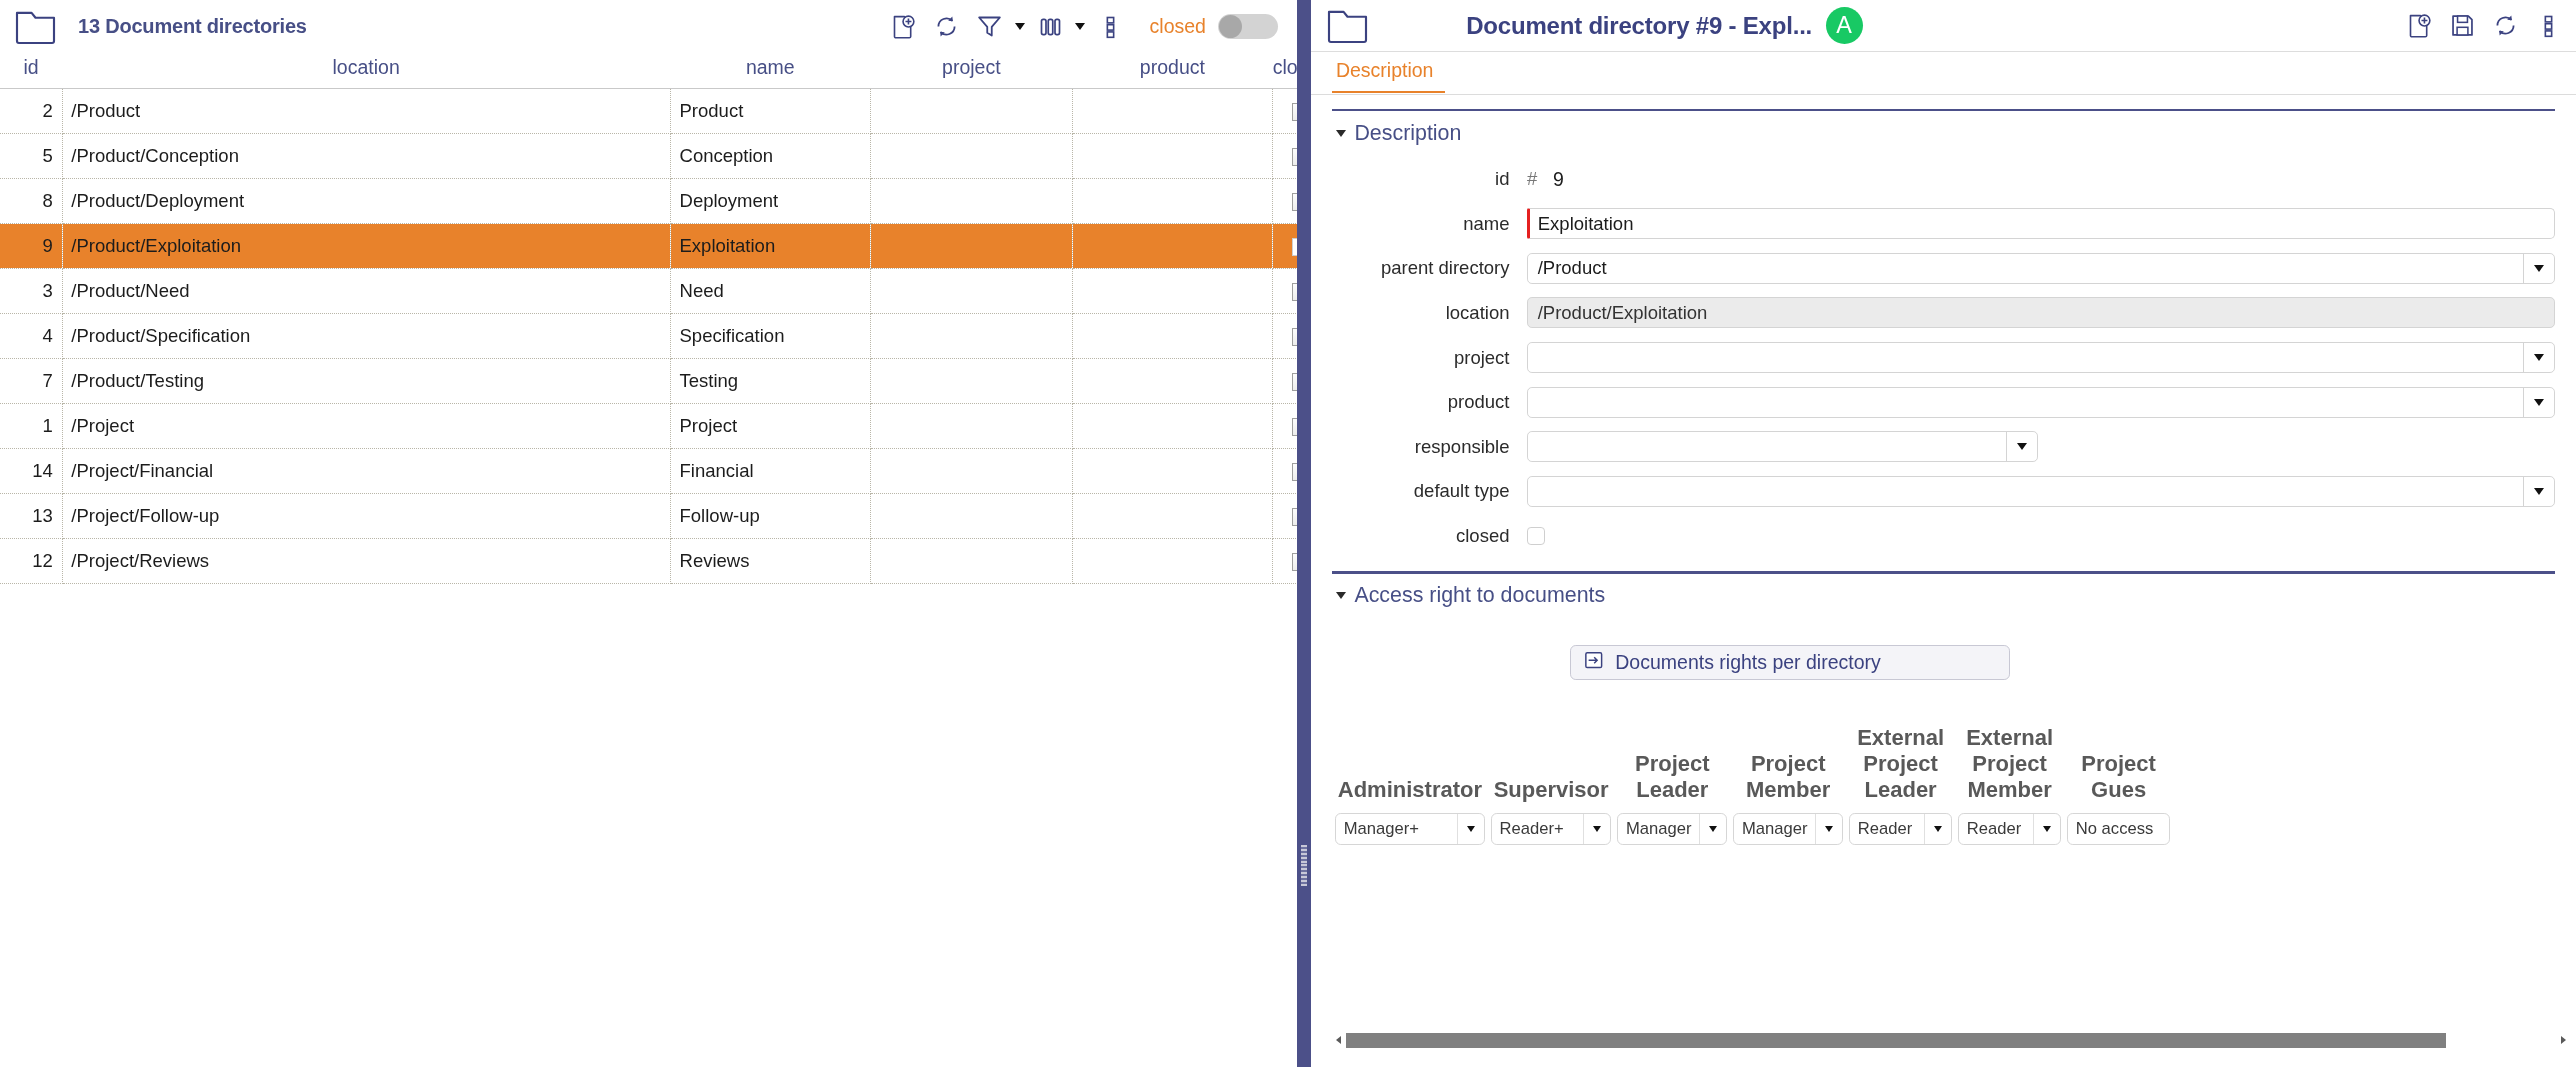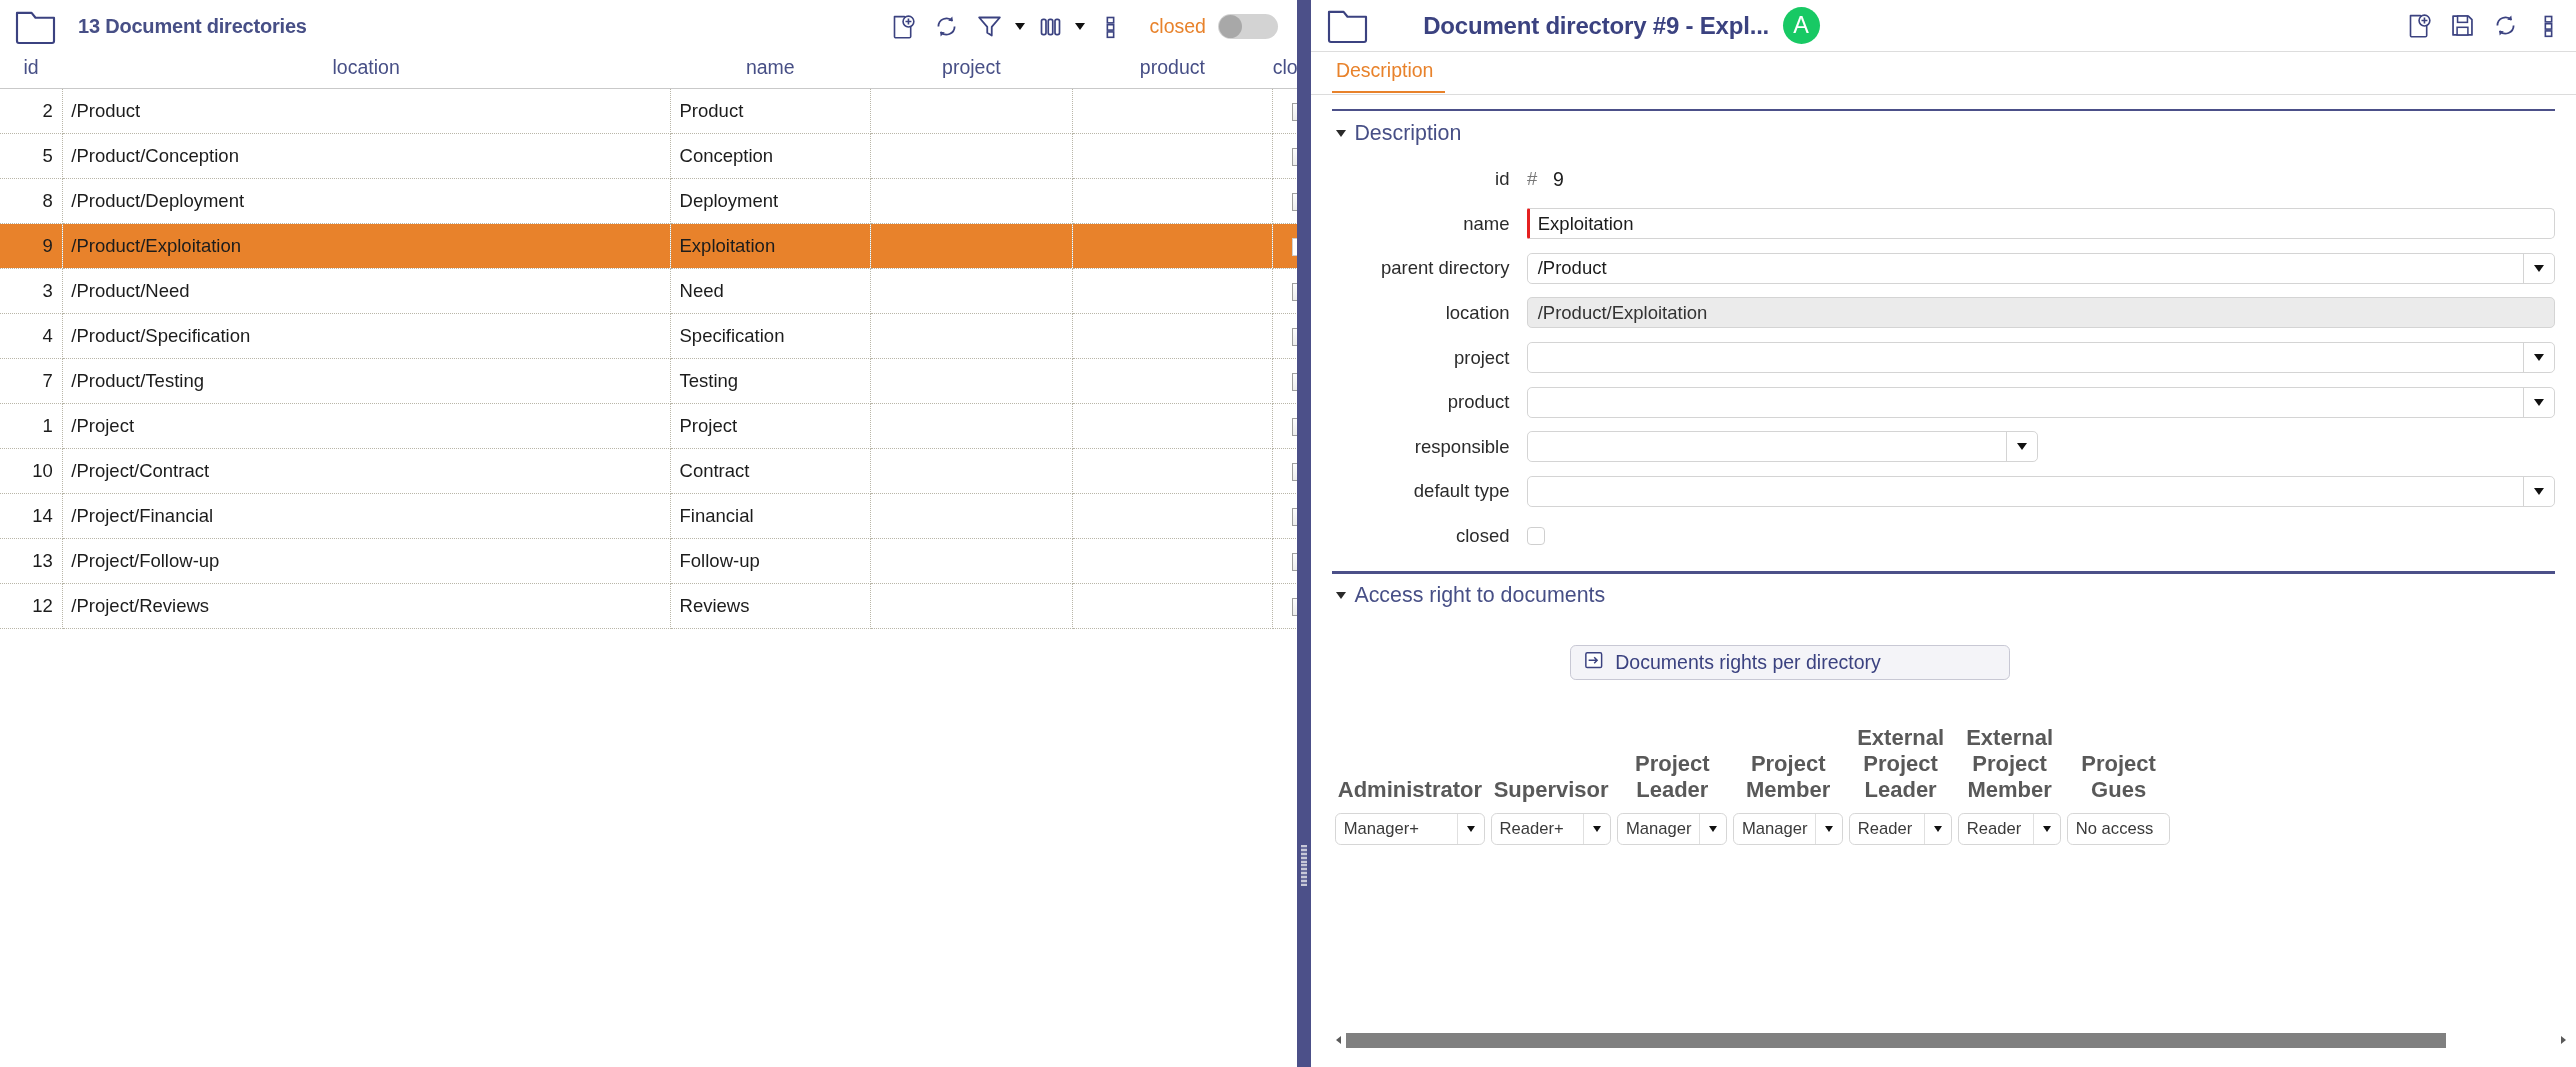--- a/index.html
+++ b/index.html
@@ -171,21 +171,21 @@
     display: flex;
     align-items: center;
     padding-left: 15.6px;
     padding-right: 5.8px;
     border-bottom: 1px solid #ddd;
   }
   #right-title {
     font-size: 24px;
     font-weight: bold;
     color: #3b4280;
-    margin-left: 54px;
+    margin-left: 97px;
     white-space: nowrap;
     letter-spacing: -0.2px;
   }
   #avatar {
     width: 37px; height: 37px;
     border-radius: 50%;
     background: #18c964;
     color: #ffffff;
     font-size: 23.4px;
     display: flex; align-items: center; justify-content: center;
@@ -506,28 +506,20 @@
             <td class="col-location">/Product/Testing</td>
             <td class="col-name">Testing</td>
             <td class="col-project"></td>
             <td class="col-product"></td>
             <td class="col-closed"><span class="cell-cb"></span></td>
           </tr>
           <tr>
             <td class="col-id">1</td>
             <td class="col-location">/Project</td>
             <td class="col-name">Project</td>
-            <td class="col-project"></td>
-            <td class="col-product"></td>
-            <td class="col-closed"><span class="cell-cb"></span></td>
-          </tr>
-          <tr>
-            <td class="col-id">10</td>
-            <td class="col-location">/Project/Contract</td>
-            <td class="col-name">Contract</td>
             <td class="col-project"></td>
             <td class="col-product"></td>
             <td class="col-closed"><span class="cell-cb"></span></td>
           </tr>
           <tr>
             <td class="col-id">14</td>
             <td class="col-location">/Project/Financial</td>
             <td class="col-name">Financial</td>
             <td class="col-project"></td>
             <td class="col-product"></td>

